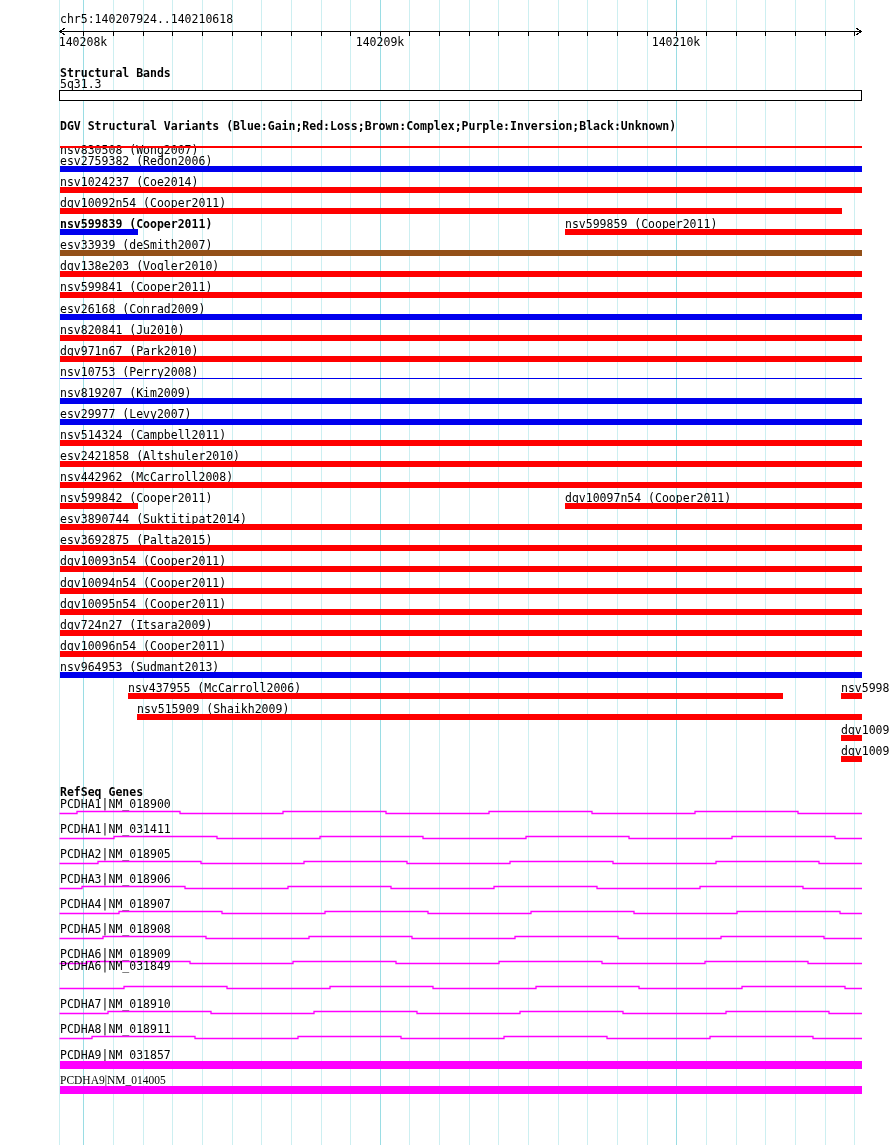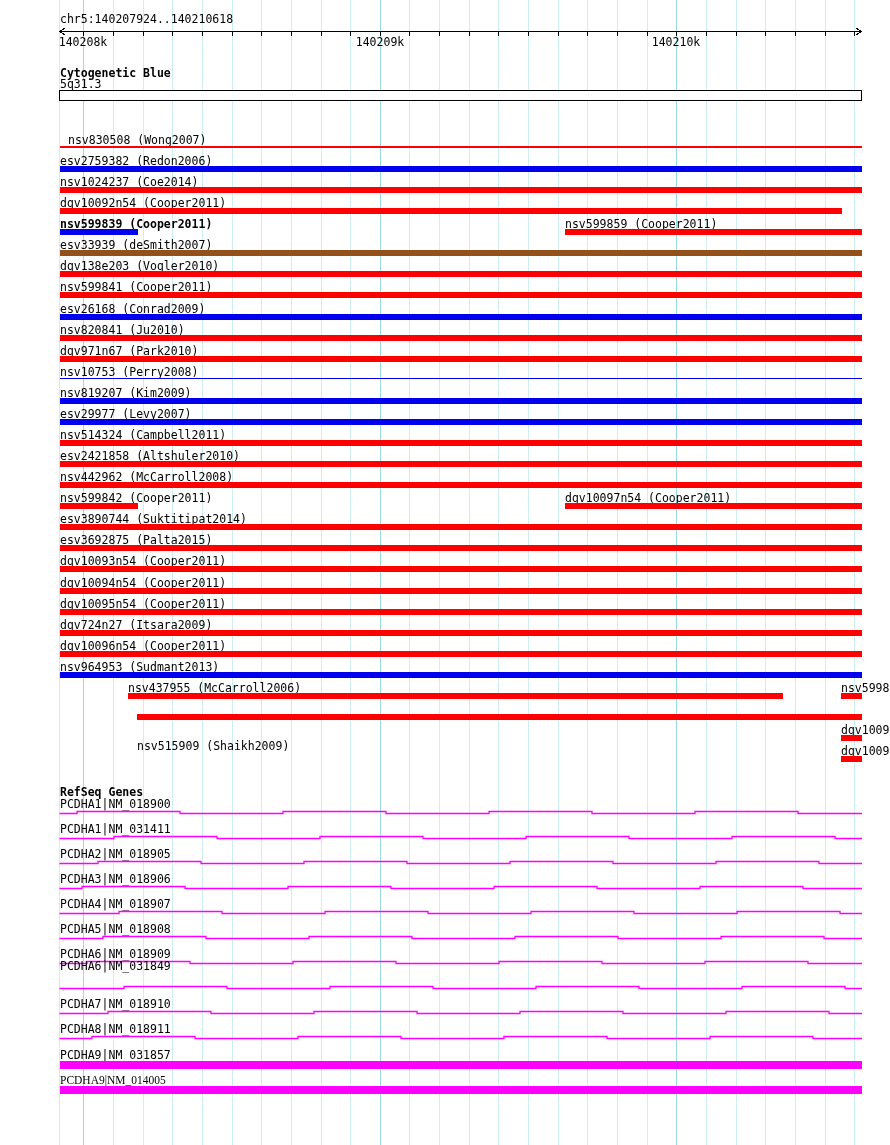--- a/index.html
+++ b/index.html
@@ -56,27 +56,28 @@
   <span class="lbl" style="left:60px;top:13px;">chr5:140207924..140210618</span>
   <svg id="ruler-svg" width="890" height="50">
       <path d="M 59 31.5 H 862 M 65 28 L 59.5 31.5 L 65 35 M 856 28 L 861.5 31.5 L 856 35 M 83.5 31.5 V 35.5 M 113.5 31.5 V 35.5 M 143.5 31.5 V 35.5 M 172.5 31.5 V 35.5 M 202.5 31.5 V 35.5 M 232.5 31.5 V 35.5 M 261.5 31.5 V 35.5 M 291.5 31.5 V 35.5 M 321.5 31.5 V 35.5 M 350.5 31.5 V 35.5 M 380.5 31.5 V 35.5 M 409.5 31.5 V 35.5 M 439.5 31.5 V 35.5 M 469.5 31.5 V 35.5 M 498.5 31.5 V 35.5 M 528.5 31.5 V 35.5 M 558.5 31.5 V 35.5 M 587.5 31.5 V 35.5 M 617.5 31.5 V 35.5 M 647.5 31.5 V 35.5 M 676.5 31.5 V 35.5 M 706.5 31.5 V 35.5 M 736.5 31.5 V 35.5 M 765.5 31.5 V 35.5 M 795.5 31.5 V 35.5 M 825.5 31.5 V 35.5 M 854.5 31.5 V 35.5" stroke="#000000" fill="none" shape-rendering="crispEdges"></path>
     </svg>
   <div id="tick-label-layer">
       <span class="lbl" style="left: 83px; top: 36px; transform: translateX(-50%);">140208k</span>
       <span class="lbl" style="left: 380px; top: 36px; transform: translateX(-50%);">140209k</span>
       <span class="lbl" style="left: 676px; top: 36px; transform: translateX(-50%);">140210k</span>
     </div>
 
-  <span class="lbl bold" style="left:60px;top:67px;">Cytogenetic Blue</span>
+  <span class="lbl bold" style="left:60px;top:67px;">Structural Bands</span>
   <span class="lbl" style="left:60px;top:78px;">5q31.3</span>
   <div class="band" id="cytoband-rect" style="left: 59px; top: 90px; width: 803px; height: 11px; background: rgb(255, 255, 255);"></div>
 
+  <span class="lbl bold" style="left:60px;top:120px;">DGV Structural Variants (Blue:Gain;Red:Loss;Brown:Complex;Purple:Inversion;Black:Unknown)</span>
   <div id="dgv-layer">
       <div style="position: absolute; left: 0px; top: 0px;">
-        <span class="lbl" style="left: 60px; top: 134px; margin-left: 8px;">nsv830508 (Wong2007)</span>
+        <span class="lbl" style="left: 60px; top: 144px;">nsv830508 (Wong2007)</span>
         <div class="bar" style="left: 59.5px; top: 146px; width: 802px; height: 2px; background: rgb(255, 0, 0);"></div>
       </div>
       <div style="position: absolute; left: 0px; top: 0px;">
         <span class="lbl" style="left: 60px; top: 155px;">esv2759382 (Redon2006)</span>
         <div class="bar" style="left: 59.5px; top: 166px; width: 802px; height: 6px; background: rgb(0, 0, 238);"></div>
       </div>
       <div style="position: absolute; left: 0px; top: 0px;">
         <span class="lbl" style="left: 60px; top: 176px;">nsv1024237 (Coe2014)</span>
         <div class="bar" style="left: 59.5px; top: 187px; width: 802px; height: 6px; background: rgb(255, 0, 0);"></div>
       </div>
@@ -176,21 +177,21 @@
         <span class="lbl" style="left: 60px; top: 661px;">nsv964953 (Sudmant2013)</span>
         <div class="bar" style="left: 59.5px; top: 672px; width: 802px; height: 6px; background: rgb(0, 0, 238);"></div>
       </div>
       <div style="position: absolute; left: 0px; top: 0px;">
         <span class="lbl" style="left: 128px; top: 682px;">nsv437955 (McCarroll2006)</span>
         <div class="bar" style="left: 128px; top: 693px; width: 655px; height: 6px; background: rgb(255, 0, 0);"></div>
         <span class="lbl" style="left: 841px; top: 682px;">nsv599866</span>
         <div class="bar" style="left: 841px; top: 693px; width: 21px; height: 6px; background: rgb(255, 0, 0);"></div>
       </div>
       <div style="position: absolute; left: 0px; top: 0px;">
-        <span class="lbl" style="left: 137px; top: 703px; margin-top: 37px;">nsv515909 (Shaikh2009)</span>
+        <span class="lbl" style="left: 137px; top: 703px;">nsv515909 (Shaikh2009)</span>
         <div class="bar" style="left: 137px; top: 714px; width: 725px; height: 6px; background: rgb(255, 0, 0);"></div>
       </div>
       <div style="position: absolute; left: 0px; top: 0px;">
         <span class="lbl" style="left: 841px; top: 724px;">dgv10098n5</span>
         <div class="bar" style="left: 841px; top: 735px; width: 21px; height: 6px; background: rgb(255, 0, 0);"></div>
       </div>
       <div style="position: absolute; left: 0px; top: 0px;">
         <span class="lbl" style="left: 841px; top: 745px;">dgv10099n5</span>
         <div class="bar" style="left: 841px; top: 756px; width: 21px; height: 6px; background: rgb(255, 0, 0);"></div>
       </div>

